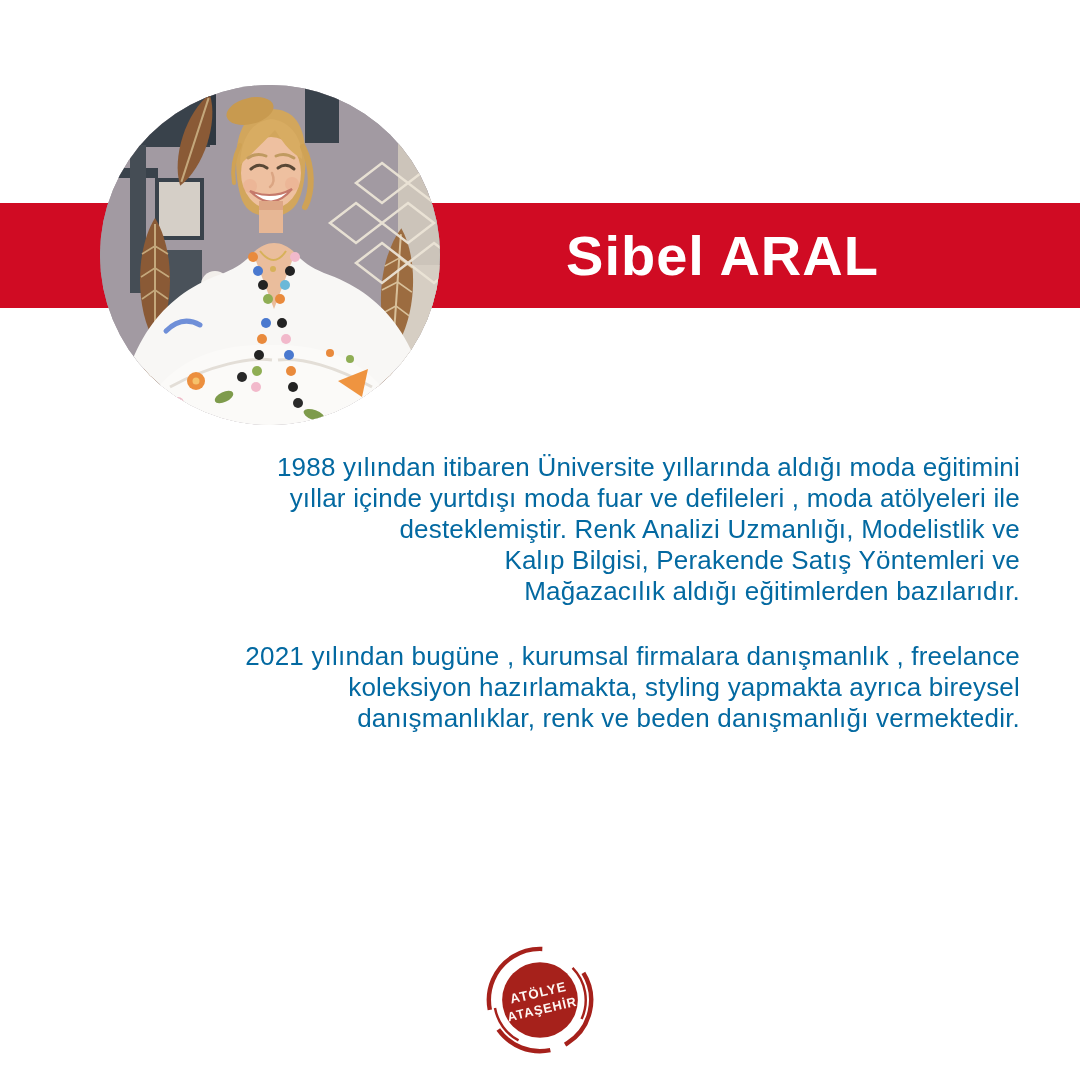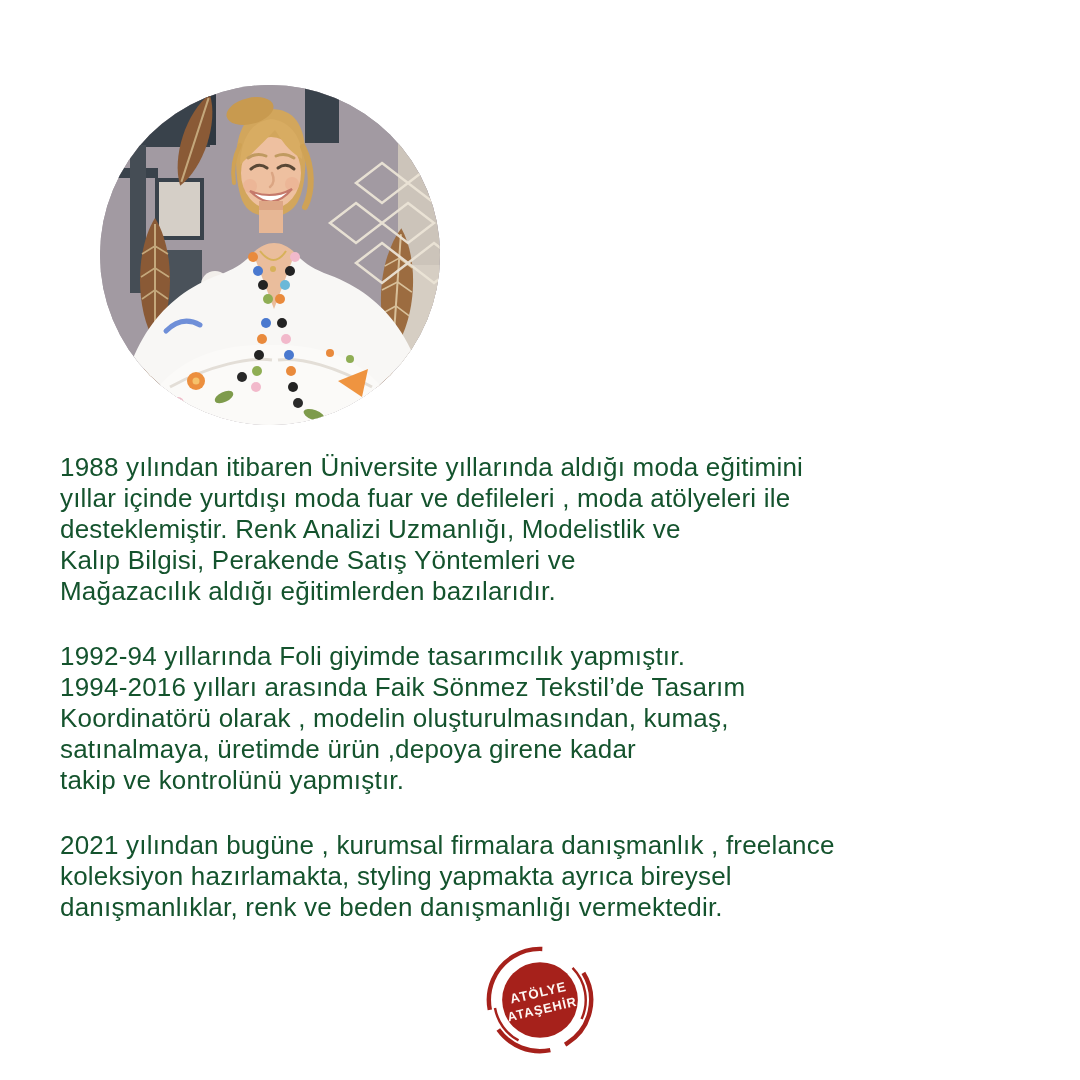--- a/index.html
+++ b/index.html
@@ -16,33 +16,36 @@
     display:flex;align-items:center;justify-content:center;
     color:#ffffff;font-size:56px;font-weight:700;letter-spacing:1px;
   }
   .avatar{
     position:absolute;left:100px;top:85px;width:340px;height:340px;
     border-radius:50%;overflow:hidden;z-index:2;background:#a29aa2;
   }
   .avatar svg{display:block;}
   .bio{
     position:absolute;left:60px;right:60px;top:452px;
-    text-align:left;color:#14532d;font-size:26px;line-height:31px;
+    text-align:right;color:#0369a1;font-size:26px;line-height:31px;
     letter-spacing:0.2px;z-index:1;
   }
   .bio p{margin:0 0 34px 0;white-space:pre-line;}
   .stamp{
     position:absolute;left:481px;top:941px;width:118px;height:118px;z-index:1;
   }
 </style>
 </head>
 <body>
 
 <div class="canvas">
 
+  <div class="band">
+    <div class="band-title">Sibel ARAL</div>
+  </div>
 
   <div class="avatar">
     <svg width="340" height="340" viewBox="0 0 340 340">
 
       <rect width="340" height="340" fill="#a29aa2"></rect>
       <rect x="298" y="0" width="42" height="340" fill="#ccc4ba"></rect>
       <rect x="300" y="180" width="40" height="160" fill="#d6cec3"></rect>
 
       <g>
         <rect x="30" y="0" width="80" height="62" fill="#39424b"></rect>
@@ -172,25 +175,20 @@
       </g>
     </svg>
   </div>
 
   <div class="bio">
     <p>1988 yılından itibaren Üniversite yıllarında aldığı moda eğitimini
 yıllar içinde yurtdışı moda fuar ve defileleri , moda atölyeleri ile
 desteklemiştir. Renk Analizi Uzmanlığı, Modelistlik ve
 Kalıp Bilgisi, Perakende Satış Yöntemleri ve
 Mağazacılık aldığı eğitimlerden bazılarıdır.</p>
-    <p>1992-94 yıllarında Foli giyimde tasarımcılık yapmıştır.
-1994-2016 yılları arasında Faik Sönmez Tekstil’de Tasarım
-Koordinatörü olarak , modelin oluşturulmasından, kumaş,
-satınalmaya, üretimde ürün ,depoya girene kadar
-takip ve kontrolünü yapmıştır.</p>
     <p>2021 yılından bugüne , kurumsal firmalara danışmanlık , freelance
 koleksiyon hazırlamakta, styling yapmakta ayrıca bireysel
 danışmanlıklar, renk ve beden danışmanlığı vermektedir.</p>
   </div>
 
   <div class="stamp">
     <svg width="118" height="118" viewBox="0 0 120 120">
       <g fill="none" stroke="#a6211b">
         <circle cx="60" cy="60" r="52" stroke-width="4.5" stroke-dasharray="84 16 60 22 94 51" transform="rotate(-32 60 60)"></circle>
         <circle cx="60" cy="60" r="46.5" stroke-width="2.5" stroke-dasharray="42 118 56 76" transform="rotate(118 60 60)"></circle>

